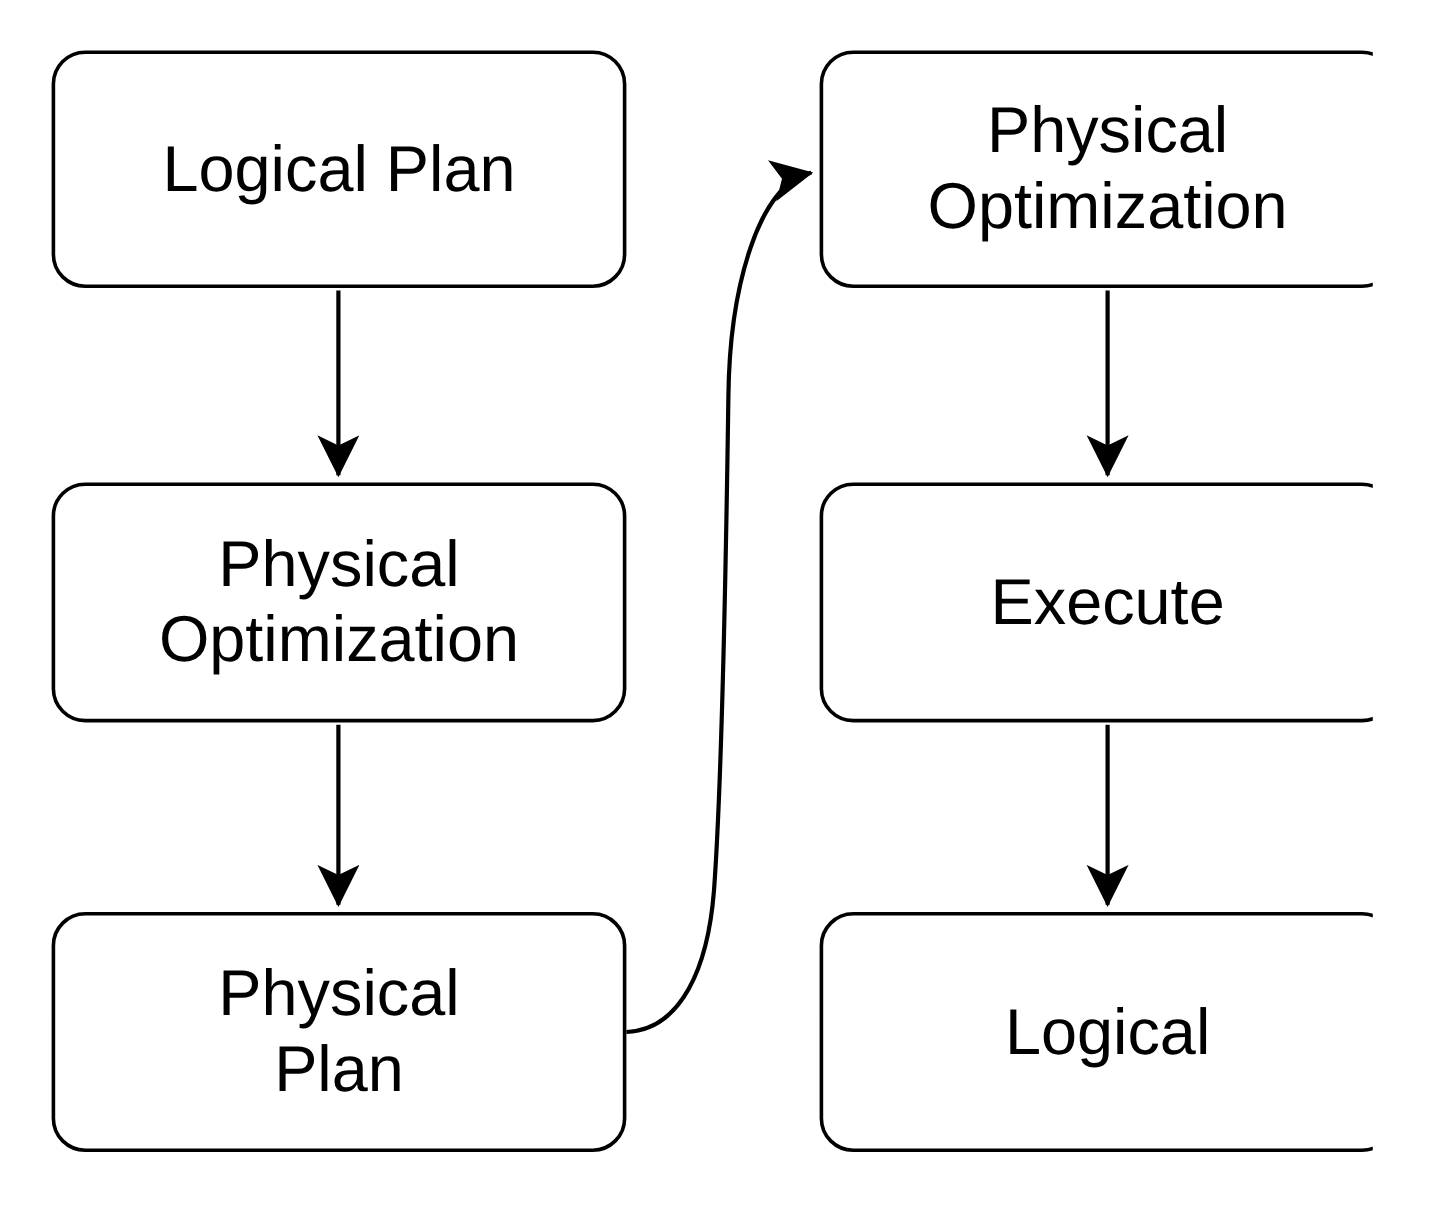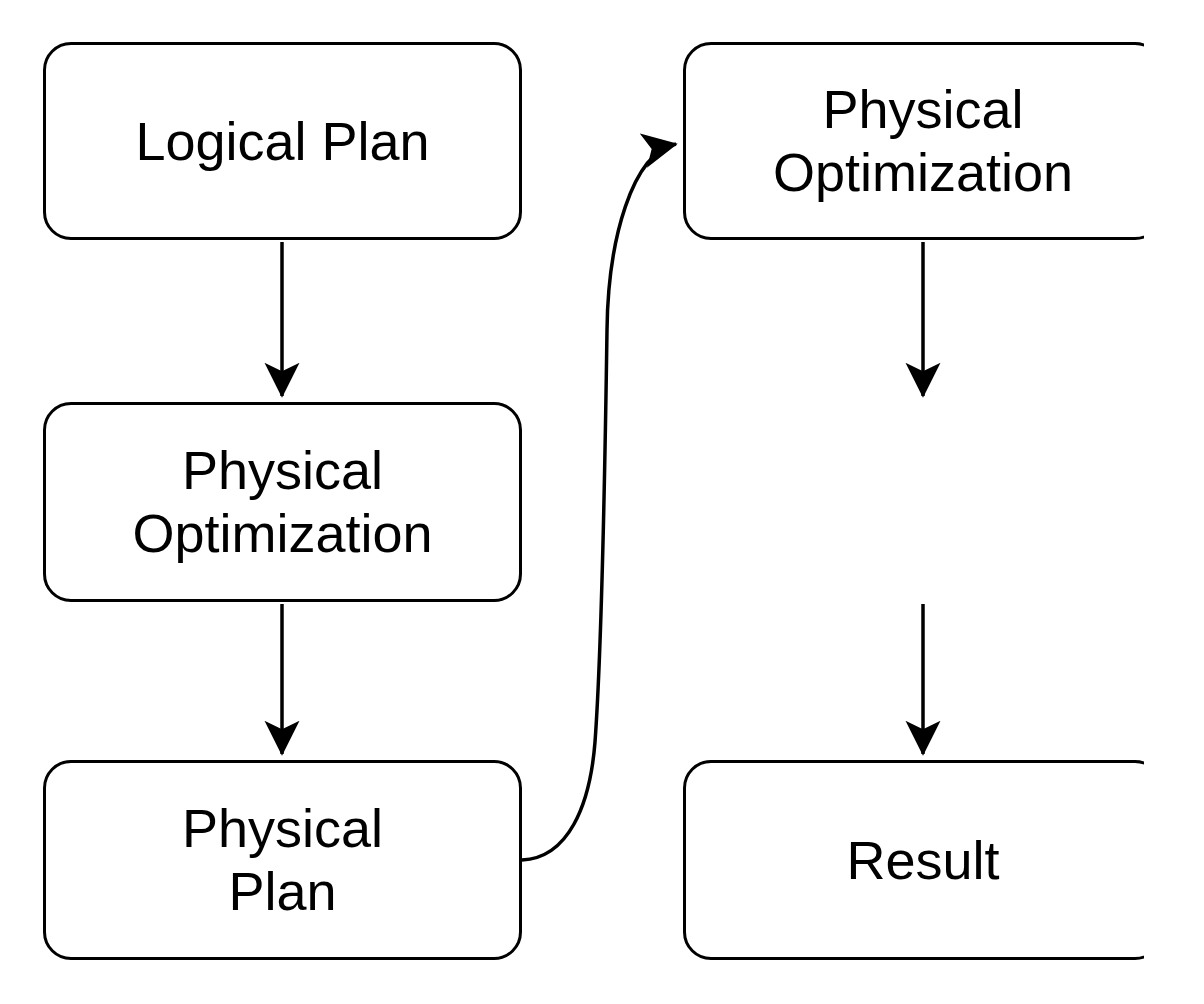--- a/index.html
+++ b/index.html
@@ -79,18 +79,21 @@
   <div class="node col-left row-3">
     <span>Physical
 Plan</span>
   </div>
 
   <div class="node col-right row-1">
     <span>Physical
 Optimization</span>
   </div>
 
+  <div class="node col-right row-2">
+    <span>Execute</span>
+  </div>
 
   <div class="node col-right row-3">
-    <span>Result</span>
+    <span>Logical</span>
   </div>
 
 </div>
 
 </body></html>

